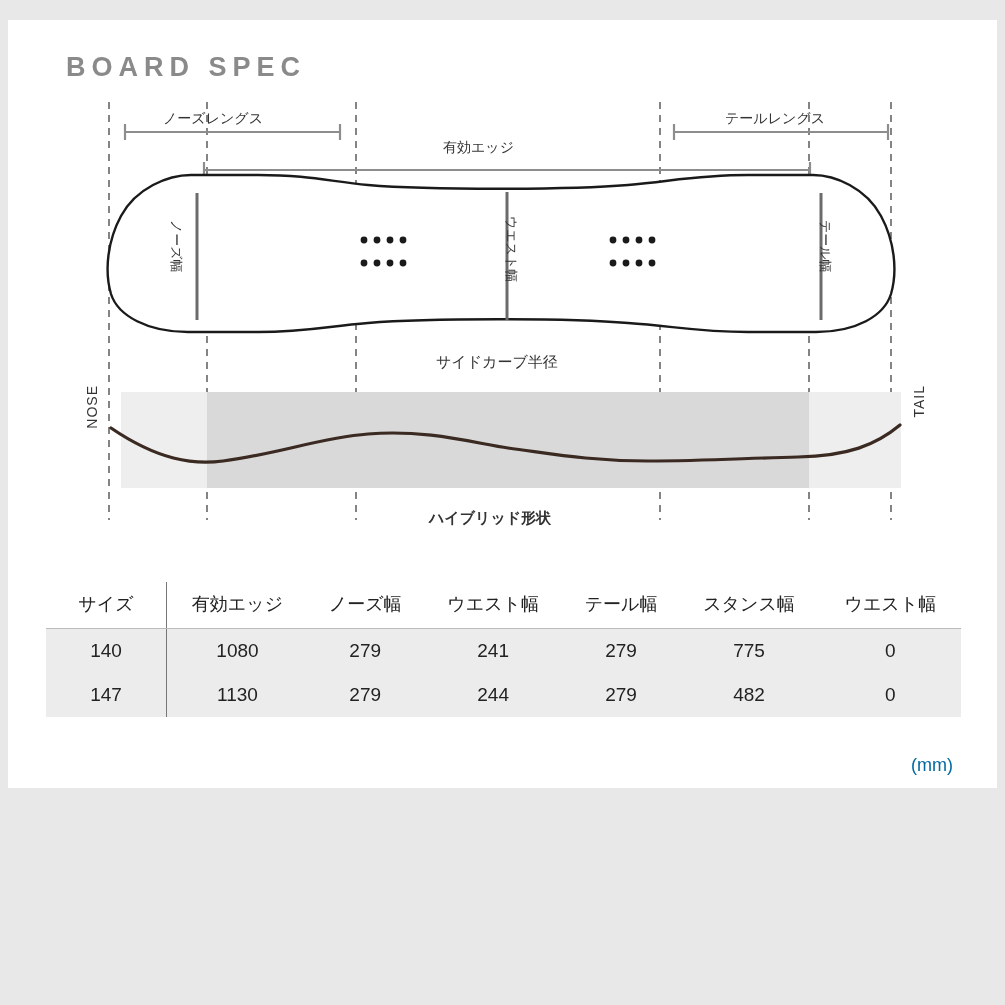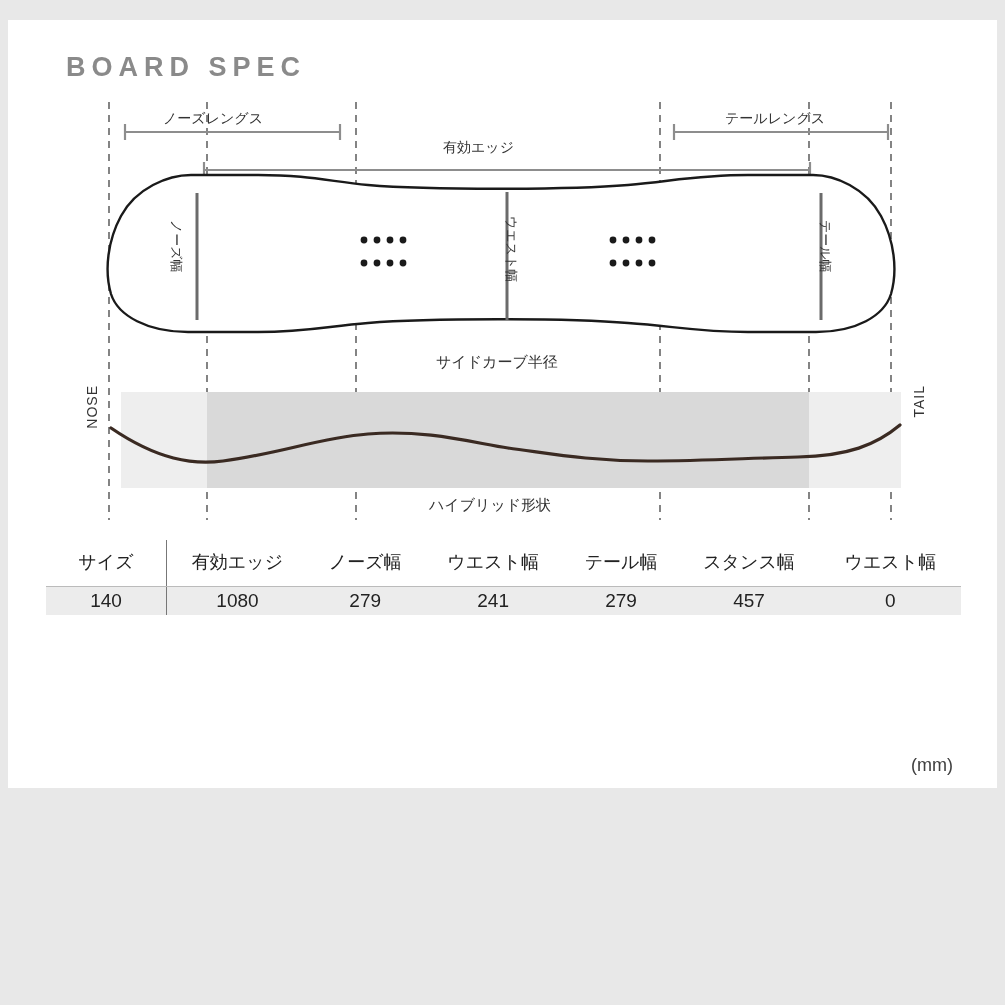--- a/index.html
+++ b/index.html
@@ -77,50 +77,50 @@
     position: absolute;
     color: #333;
     font-size: 14px;
     white-space: nowrap;
   }
 
   
   .spec-table {
     position: absolute;
     left: 38px;
-    top: 520px;
+    top: 562px;
     width: 915px;
     border-collapse: collapse;
     font-size: 19px;
     color: #222;
   }
   .spec-table th {
     font-weight: normal;
     padding: 10px 4px 12px 4px;
     text-align: center;
     color: #222;
     font-size: 18px;
   }
   .spec-table td {
-    padding: 3px 4px;
+    padding: 11px 4px;
     text-align: center;
     font-size: 19px;
   }
   .spec-table tbody tr.alt td { background: #ececec; }
   .spec-table thead tr th { border-bottom: 1px solid #bbbbbb; }
   .spec-table .col-size { width: 112px; }
   .spec-table td.col-size, .spec-table th.col-size {
     border-right: 1px solid #777777;
   }
   .unit {
     position: absolute;
     right: 44px;
     top: 735px;
     font-size: 18px;
-    color: #404040;
+    color: #0369a1;
   }
 
   
   .lvl-begin {
     position: absolute;
     left: 66px;
     top: 78px;
     font-size: 26px;
     font-weight: bold;
     letter-spacing: 3px;
@@ -239,21 +239,21 @@
                  C 420,409 470,424 500,428
                  C 540,433 580,441 640,441
                  C 700,441 740,438 790,437
                  C 840,436 868,425 892,405" fill="none" stroke="#3a2a22" stroke-width="3.2" stroke-linecap="round"></path>
       </svg>
 
       <div class="hlabel" style="left:155px; top:90px;">ノーズレングス</div>
       <div class="hlabel" style="left:717px; top:90px;">テールレングス</div>
       <div class="hlabel" style="left:435px; top:119px;">有効エッジ</div>
       <div class="hlabel" style="left:428px; top:333px; font-size:15px;">サイドカーブ半径</div>
-      <div class="hlabel" style="left:421px; top:476px; font-size:15px;">ハイブリッド形状</div>
+      <div class="hlabel" style="left:421px; top:489px; font-size:15px;font-weight:bold;">ハイブリッド形状</div>
 
       <div class="vlabel vlabel-rot" style="left:177px; top:200px;">ノーズ幅</div>
       <div class="vlabel vlabel-rot" style="left:512px; top:196px;">ウエスト幅</div>
       <div class="vlabel vlabel-rot" style="left:826px; top:200px;">テール幅</div>
 
       <div class="vlabel vlabel-rot-ccw" style="left:76px; top:365px; font-size:14px; letter-spacing:1px;">NOSE</div>
       <div class="vlabel vlabel-rot-ccw" style="left:903px; top:365px; font-size:14px; letter-spacing:1px;">TAIL</div>
     </div>
 
     <table class="spec-table">
@@ -268,21 +268,30 @@
           <th>ウエスト幅</th>
         </tr>
       </thead>
       <tbody>
         <tr class="alt">
           <td class="col-size">140</td>
           <td>1080</td>
           <td>279</td>
           <td>241</td>
           <td>279</td>
-          <td>457</td>
+          <td>775</td>
+          <td>0</td>
+        </tr>
+        <tr class="alt">
+          <td class="col-size">147</td>
+          <td>1130</td>
+          <td>279</td>
+          <td>244</td>
+          <td>279</td>
+          <td>482</td>
           <td>0</td>
         </tr>
       </tbody>
     </table>
 
     <div class="unit">(mm)</div>
   </div>
 
 
 </div>

